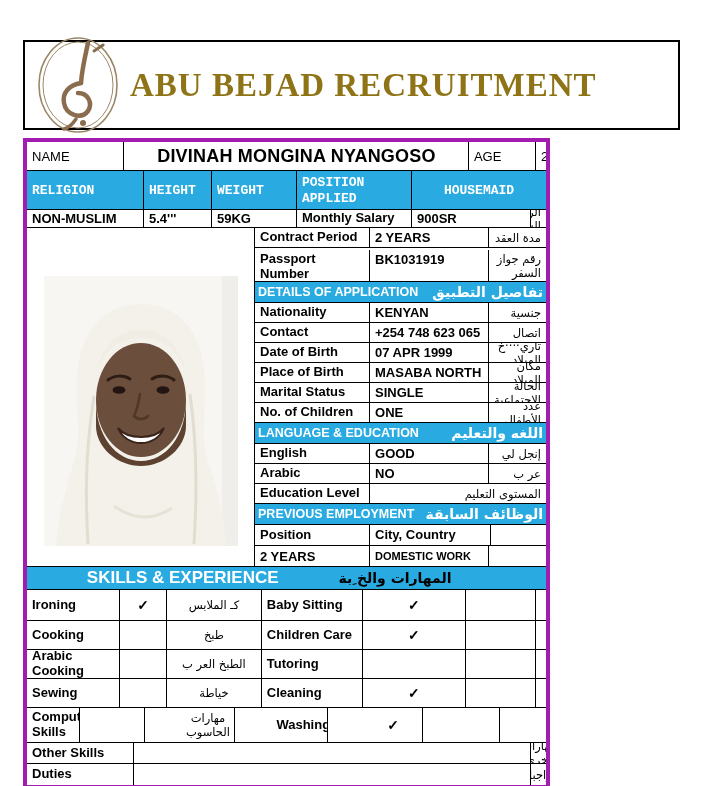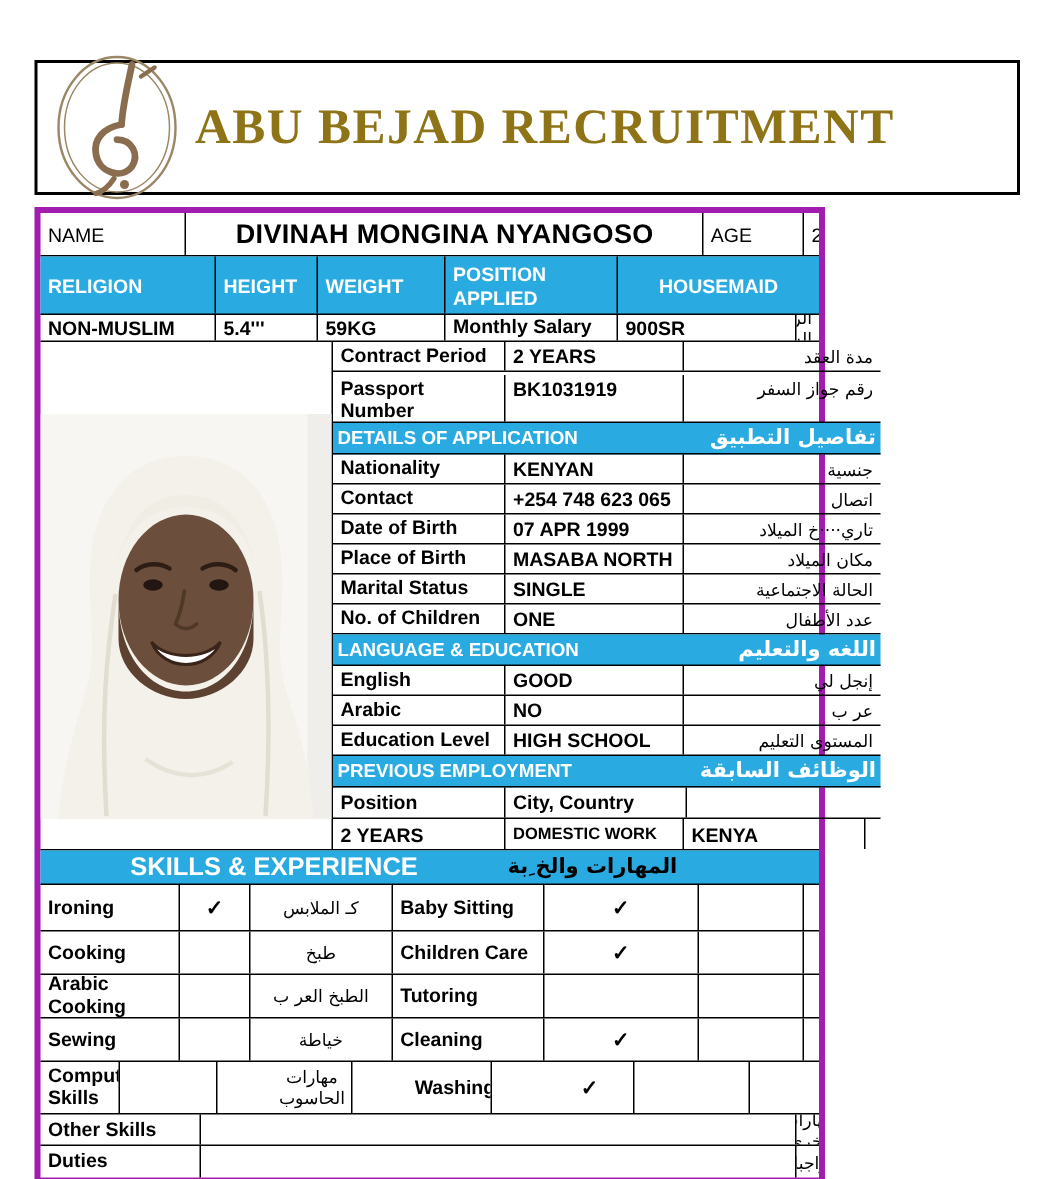--- a/index.html
+++ b/index.html
@@ -30,21 +30,21 @@
   .check{font-weight:bold;font-size:14px;justify-content:center;}
   
   .wA{width:117px;} .wB{width:68px;} .wC{width:85px;} .wD{width:115px;} .wE{width:119px;}
   .wName{width:387px;margin-left:28px;} .wAge{width:80px;}
   .wCity{width:121px;}
   .s1{width:107px;} .s2{width:53px;} .s3{width:109px;} .s4{width:116px;} .s5{width:119px;} .s6{width:80px;}
   .sLong{width:397px;}
   
   .row-name{height:29px;}
   .row-name .big{font-weight:bold;font-size:18px;letter-spacing:.2px;}
-  .row-pos{height:39px;align-items:stretch;}
+  .row-pos{height:39px;align-items:stretch;font-family:Liberation Mono, monospace;}
   .row-pos .c{padding-top:3px;}
   .row3{height:18px;}
   .mid{display:flex;border-bottom:1.5px solid #000;box-sizing:border-box;align-items:stretch;}
   .photo-cell{width:270px;border-right:1.5px solid #000;box-sizing:border-box;
               display:flex;justify-content:center;align-items:flex-start;}
   .photo-cell svg{margin-top:48px;}
   .rrows{flex:1;display:flex;flex-direction:column;}
   .rrows .r .c:first-child{width:115px;}
   .rrows .r .cv{width:119px;}
   .h20{height:20px;} .h21{height:21px;} .h34{height:34px;}
@@ -194,37 +194,35 @@
           <div class="c cv val">GOOD</div>
           <div class="c ar">إنجل لي</div>
         </div>
         <div class="r h20">
           <div class="c lbl">Arabic</div>
           <div class="c cv val">NO</div>
           <div class="c ar">عر ب</div>
         </div>
         <div class="r h20">
           <div class="c lbl">Education Level</div>
-          <div class="c cv val">HIGH SCHOOL</div>
           <div class="c ar">المستوى التعليم</div>
         </div>
 
         <div class="sec">
           <span class="en">PREVIOUS EMPLOYMENT</span>
           <span class="arh">الوظائف السابقة</span>
         </div>
         <div class="r h21">
           <div class="c cv lbl">Position</div>
           <div class="c wCity lbl">City, Country</div>
           <div class="c"></div>
         </div>
         <div class="r h20">
           <div class="c val">2 YEARS</div>
           <div class="c cv val emp-pos">DOMESTIC WORK</div>
-          <div class="c wCity val">KENYA</div>
           <div class="c"></div>
         </div>
       </div>
     </div>
 
     <div class="skills-hdr">
       <span class="en">SKILLS &amp; EXPERIENCE</span>
       <span class="arh">المهارات والخ ِبة</span>
     </div>
 

